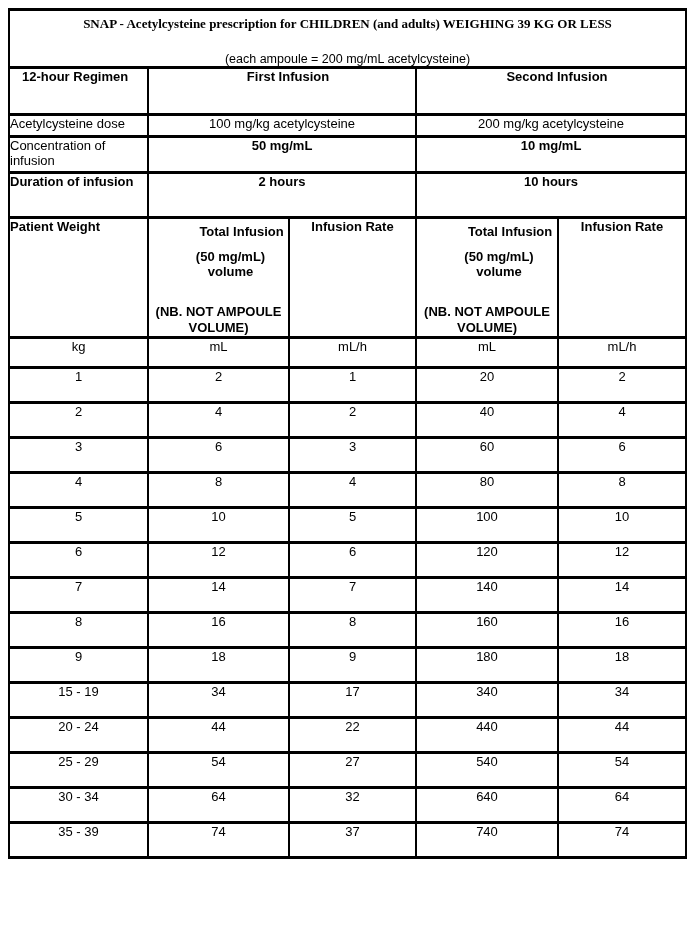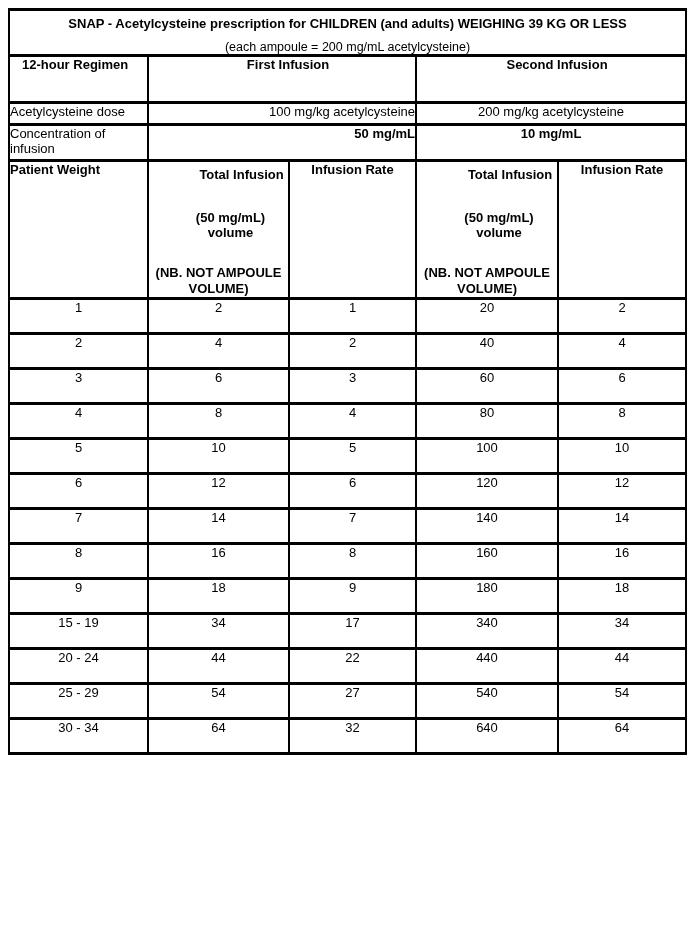--- a/index.html
+++ b/index.html
@@ -25,41 +25,41 @@
     font-size: 13px;
     padding: 0;
     overflow: hidden;
   }
   .b { font-weight: bold; }
   .center { text-align: center; }
   .lab { text-align: left; padding: 4px 3px 0 6px; line-height: 15px; }
   .pt2 { padding-top: 2px; }
   .pt3 { padding-top: 3px; }
   .pt6 { padding-top: 6px; }
-  .pt10 { padding-top: 10px; text-align: right; }
+  .pt10 { padding-top: 10px; }
   
   .c0, .c4 { padding-top: 3px; text-align: center; }
   .c1, .c2 { padding-top: 9px; text-align: center; }
   .c3 { padding-top: 6px; text-align: center; }
   
   tr.rt  td { height: 46px; }
   tr.r1  td { height: 47px; padding-left: 12px; }
   tr.r2  td { height: 22px; margin-top: 40px; }
   tr.r3  td { height: 37px; }
   tr.r4  td { height: 36px; }
   tr.r5  td { height: 45px; }
   tr.rh  td { height: 110px; }
   tr.ru  td { height: 30px; }
   tr.rd  td { height: 35px; }
   
-  .t1 { margin-top: 5px; font-weight: bold; font-size: 13px; text-align: center; }
-  .t2 { margin-top: 9px; font-weight: normal; font-size: 12.5px; text-align: center; }
+  .t1 { margin-top: 5px; font-weight: bold; font-size: 13px; text-align: center; font-family: Liberation Serif, serif; }
+  .t2 { margin-top: 20px; font-weight: normal; font-size: 12.5px; text-align: center; }
   
   .hv1 { margin-top: 5px; padding-left: 46px; }
-  .hv2 { margin-top: 28px; padding-left: 24px; }
+  .hv2 { margin-top: 10px; padding-left: 24px; }
   .hnote { margin-top: 25px; line-height: 16px; }
 </style>
 </head>
 <body>
 
 <table class="rx">
   <colgroup>
     <col style="width:139px">
     <col style="width:141px">
     <col style="width:127px">
@@ -87,37 +87,49 @@
       <td colspan="2" class="center pt3">200 mg/kg acetylcysteine</td>
     </tr>
 
 
     <tr class="r4">
       <td class="lab">Concentration of infusion</td>
       <td colspan="2" class="center b pt10">50 mg/mL</td>
       <td colspan="2" class="center b pt3">10 mg/mL</td>
     </tr>
 
+    <tr class="r5">
+      <td class="lab b">Duration of infusion</td>
+      <td colspan="2" class="center b pt10">2 hours</td>
+      <td colspan="2" class="center b pt3">10 hours</td>
+    </tr>
 
     <tr class="rh">
       <td class="lab b">Patient Weight</td>
       <td class="center b">
         <div class="hv1">Total Infusion</div>
         <div class="hv2">(50 mg/mL) volume</div>
         <div class="hnote">(NB. NOT AMPOULE VOLUME)</div>
       </td>
       <td class="center b pt6">Infusion Rate</td>
       <td class="center b">
         <div class="hv1">Total Infusion</div>
         <div class="hv2">(50 mg/mL) volume</div>
         <div class="hnote">(NB. NOT AMPOULE VOLUME)</div>
       </td>
       <td class="center b pt2">Infusion Rate</td>
     </tr>
 
+    <tr class="ru">
+      <td class="c0">kg</td>
+      <td class="c1">mL</td>
+      <td class="c2">mL/h</td>
+      <td class="c3">mL</td>
+      <td class="c4">mL/h</td>
+    </tr>
 
   <tr class="rd">
         <td class="c0">1</td>
         <td class="c1">2</td>
         <td class="c2">1</td>
         <td class="c3">20</td>
         <td class="c4">2</td>
       </tr>
       <tr class="rd">
         <td class="c0">2</td>
@@ -196,14 +208,21 @@
         <td class="c3">540</td>
         <td class="c4">54</td>
       </tr>
       <tr class="rd">
         <td class="c0">30 - 34</td>
         <td class="c1">64</td>
         <td class="c2">32</td>
         <td class="c3">640</td>
         <td class="c4">64</td>
       </tr>
+      <tr class="rd">
+        <td class="c0">35 - 39</td>
+        <td class="c1">74</td>
+        <td class="c2">37</td>
+        <td class="c3">740</td>
+        <td class="c4">74</td>
+      </tr>
     </tbody>
 </table>
 
 </body></html>

